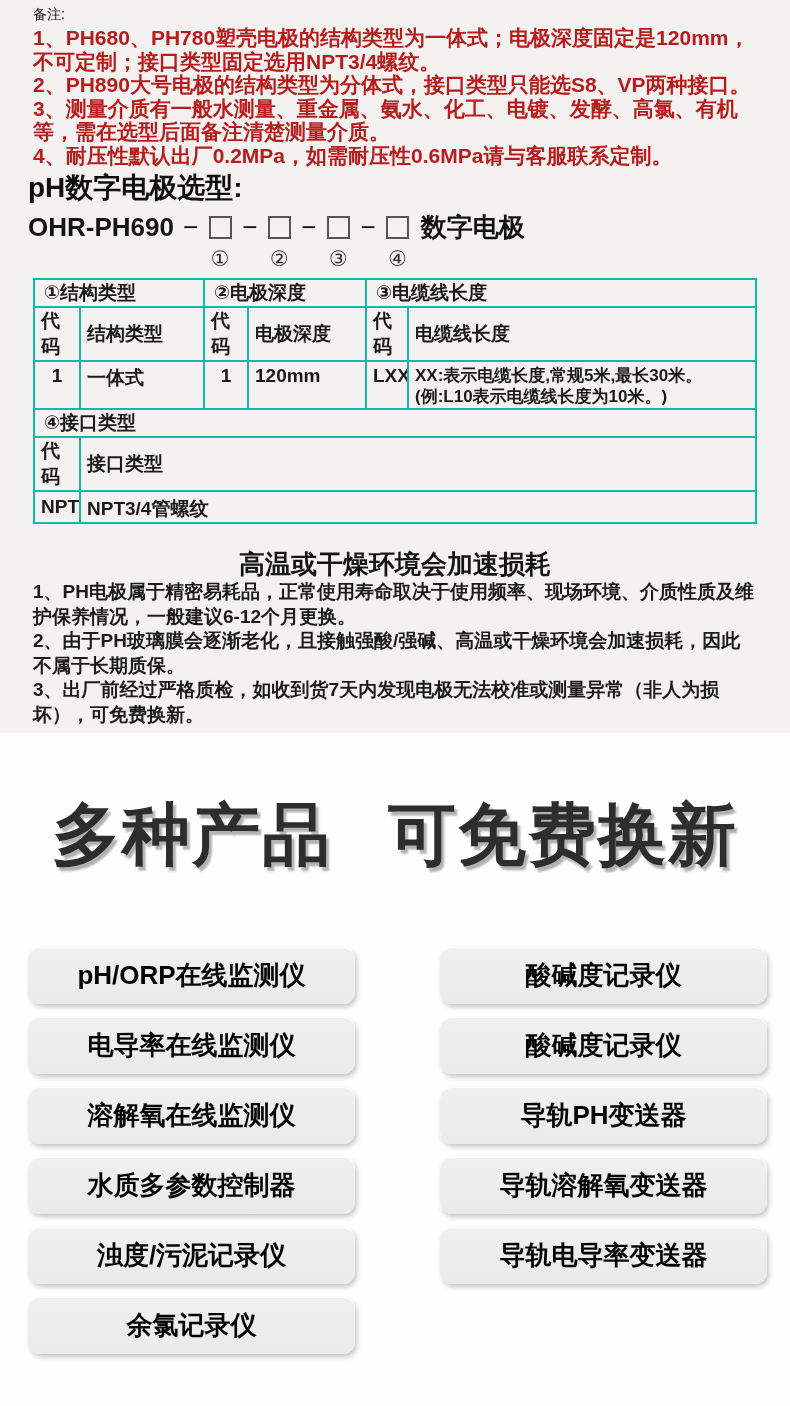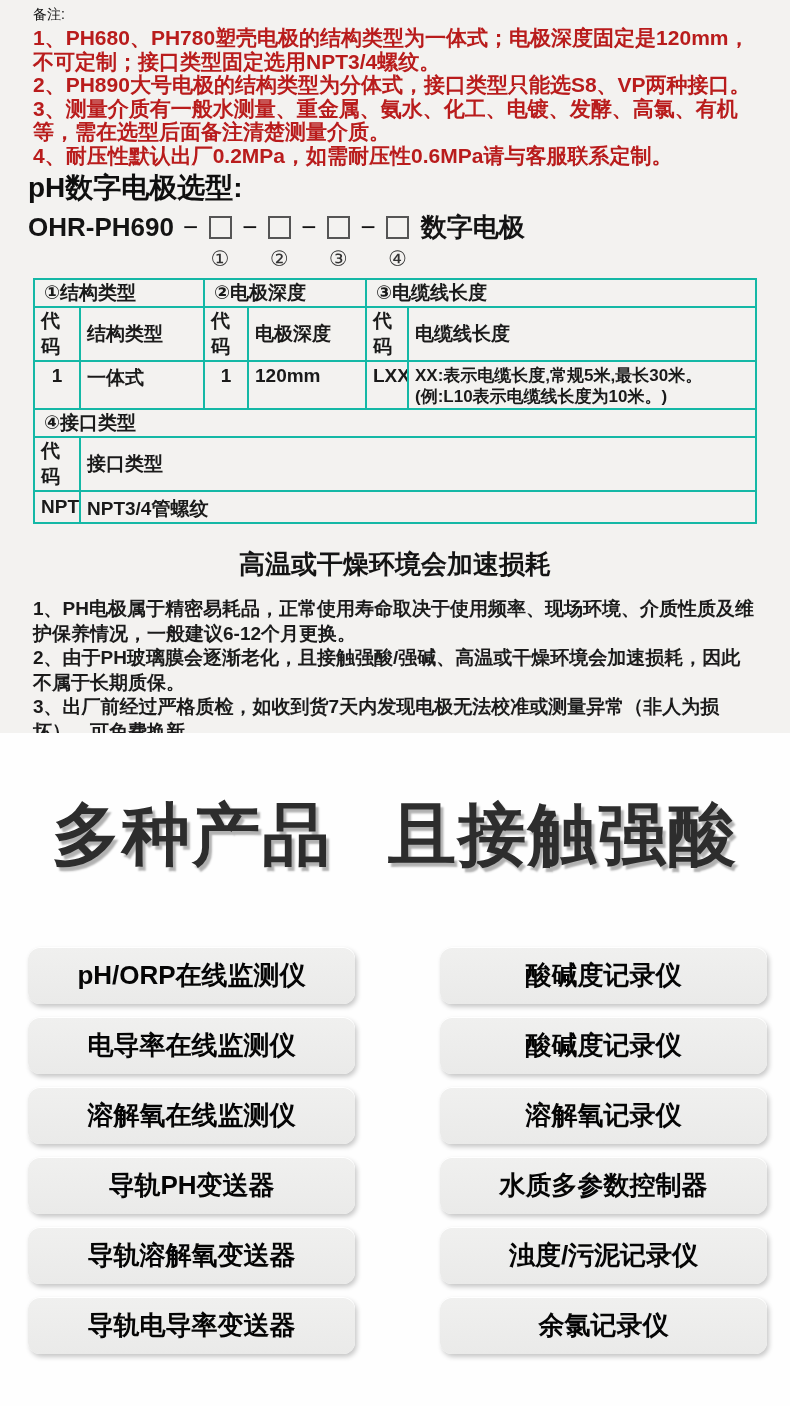--- a/index.html
+++ b/index.html
@@ -34,21 +34,21 @@
   .spec-table { border-collapse: collapse; table-layout: fixed; width: 724px; margin-top: 7px; color: #1a1a1a; }
   .spec-table td { border: 2px solid #14b8a6; padding: 0 6px; overflow: hidden; }
   .group-row td { height: 27px; font-size: 19px; font-weight: 700; padding-left: 9px; }
   .colhead-row td { height: 25px; font-size: 19px; font-weight: 700; }
   .data-row td { height: 48px; vertical-align: top; font-size: 19px; font-weight: 700; padding-top: 3px; }
   .data-row2 td { height: 32px; vertical-align: top; font-size: 19px; font-weight: 700; padding-top: 4px; }
   .cell-center { text-align: center; }
   .cable-cell div { font-size: 17px; line-height: 21px; font-weight: 700; white-space: nowrap; }
 
   .aftersale-heading { margin-top: 25px; text-align: center; font-size: 26px; line-height: 31px; font-weight: 700; color: #141414; }
-  .aftersale-items { margin-top: 17px; }
+  .aftersale-items { }
   .aftersale-item { font-size: 19px; line-height: 24.5px; font-weight: 600; color: #1b1b1b; }
 
   
   .bottom-section { width: 790px; height: 707px; background: #fefefe; overflow: hidden; }
   .big-heading {
     margin-top: 62px;
     display: flex; justify-content: center; gap: 56px;
     font-size: 68px; line-height: 78px; font-weight: 900;
     color: #2d2d2d; letter-spacing: 2px;
     text-shadow: 3px 4px 2px rgba(0,0,0,0.30);
@@ -168,30 +168,29 @@
     <p class="aftersale-item">3、出厂前经过严格质检，如收到货7天内发现电极无法校准或测量异常（非人为损坏），可免费换新。</p>
 
   </div>
 
 </div>
 
 <div class="bottom-section">
 
   <h1 class="big-heading">
     <span>多种产品</span>
-    <span>且接触强酸</span>
+    <span>可免费换新</span>
   </h1>
 
   <div class="product-grid">
     <div class="product-button">pH/ORP在线监测仪</div>
     <div class="product-button">酸碱度记录仪</div>
     <div class="product-button">电导率在线监测仪</div>
     <div class="product-button">酸碱度记录仪</div>
     <div class="product-button">溶解氧在线监测仪</div>
-    <div class="product-button">溶解氧记录仪</div>
     <div class="product-button">导轨PH变送器</div>
     <div class="product-button">水质多参数控制器</div>
     <div class="product-button">导轨溶解氧变送器</div>
     <div class="product-button">浊度/污泥记录仪</div>
     <div class="product-button">导轨电导率变送器</div>
     <div class="product-button">余氯记录仪</div>
   </div>
 
 </div>
 

